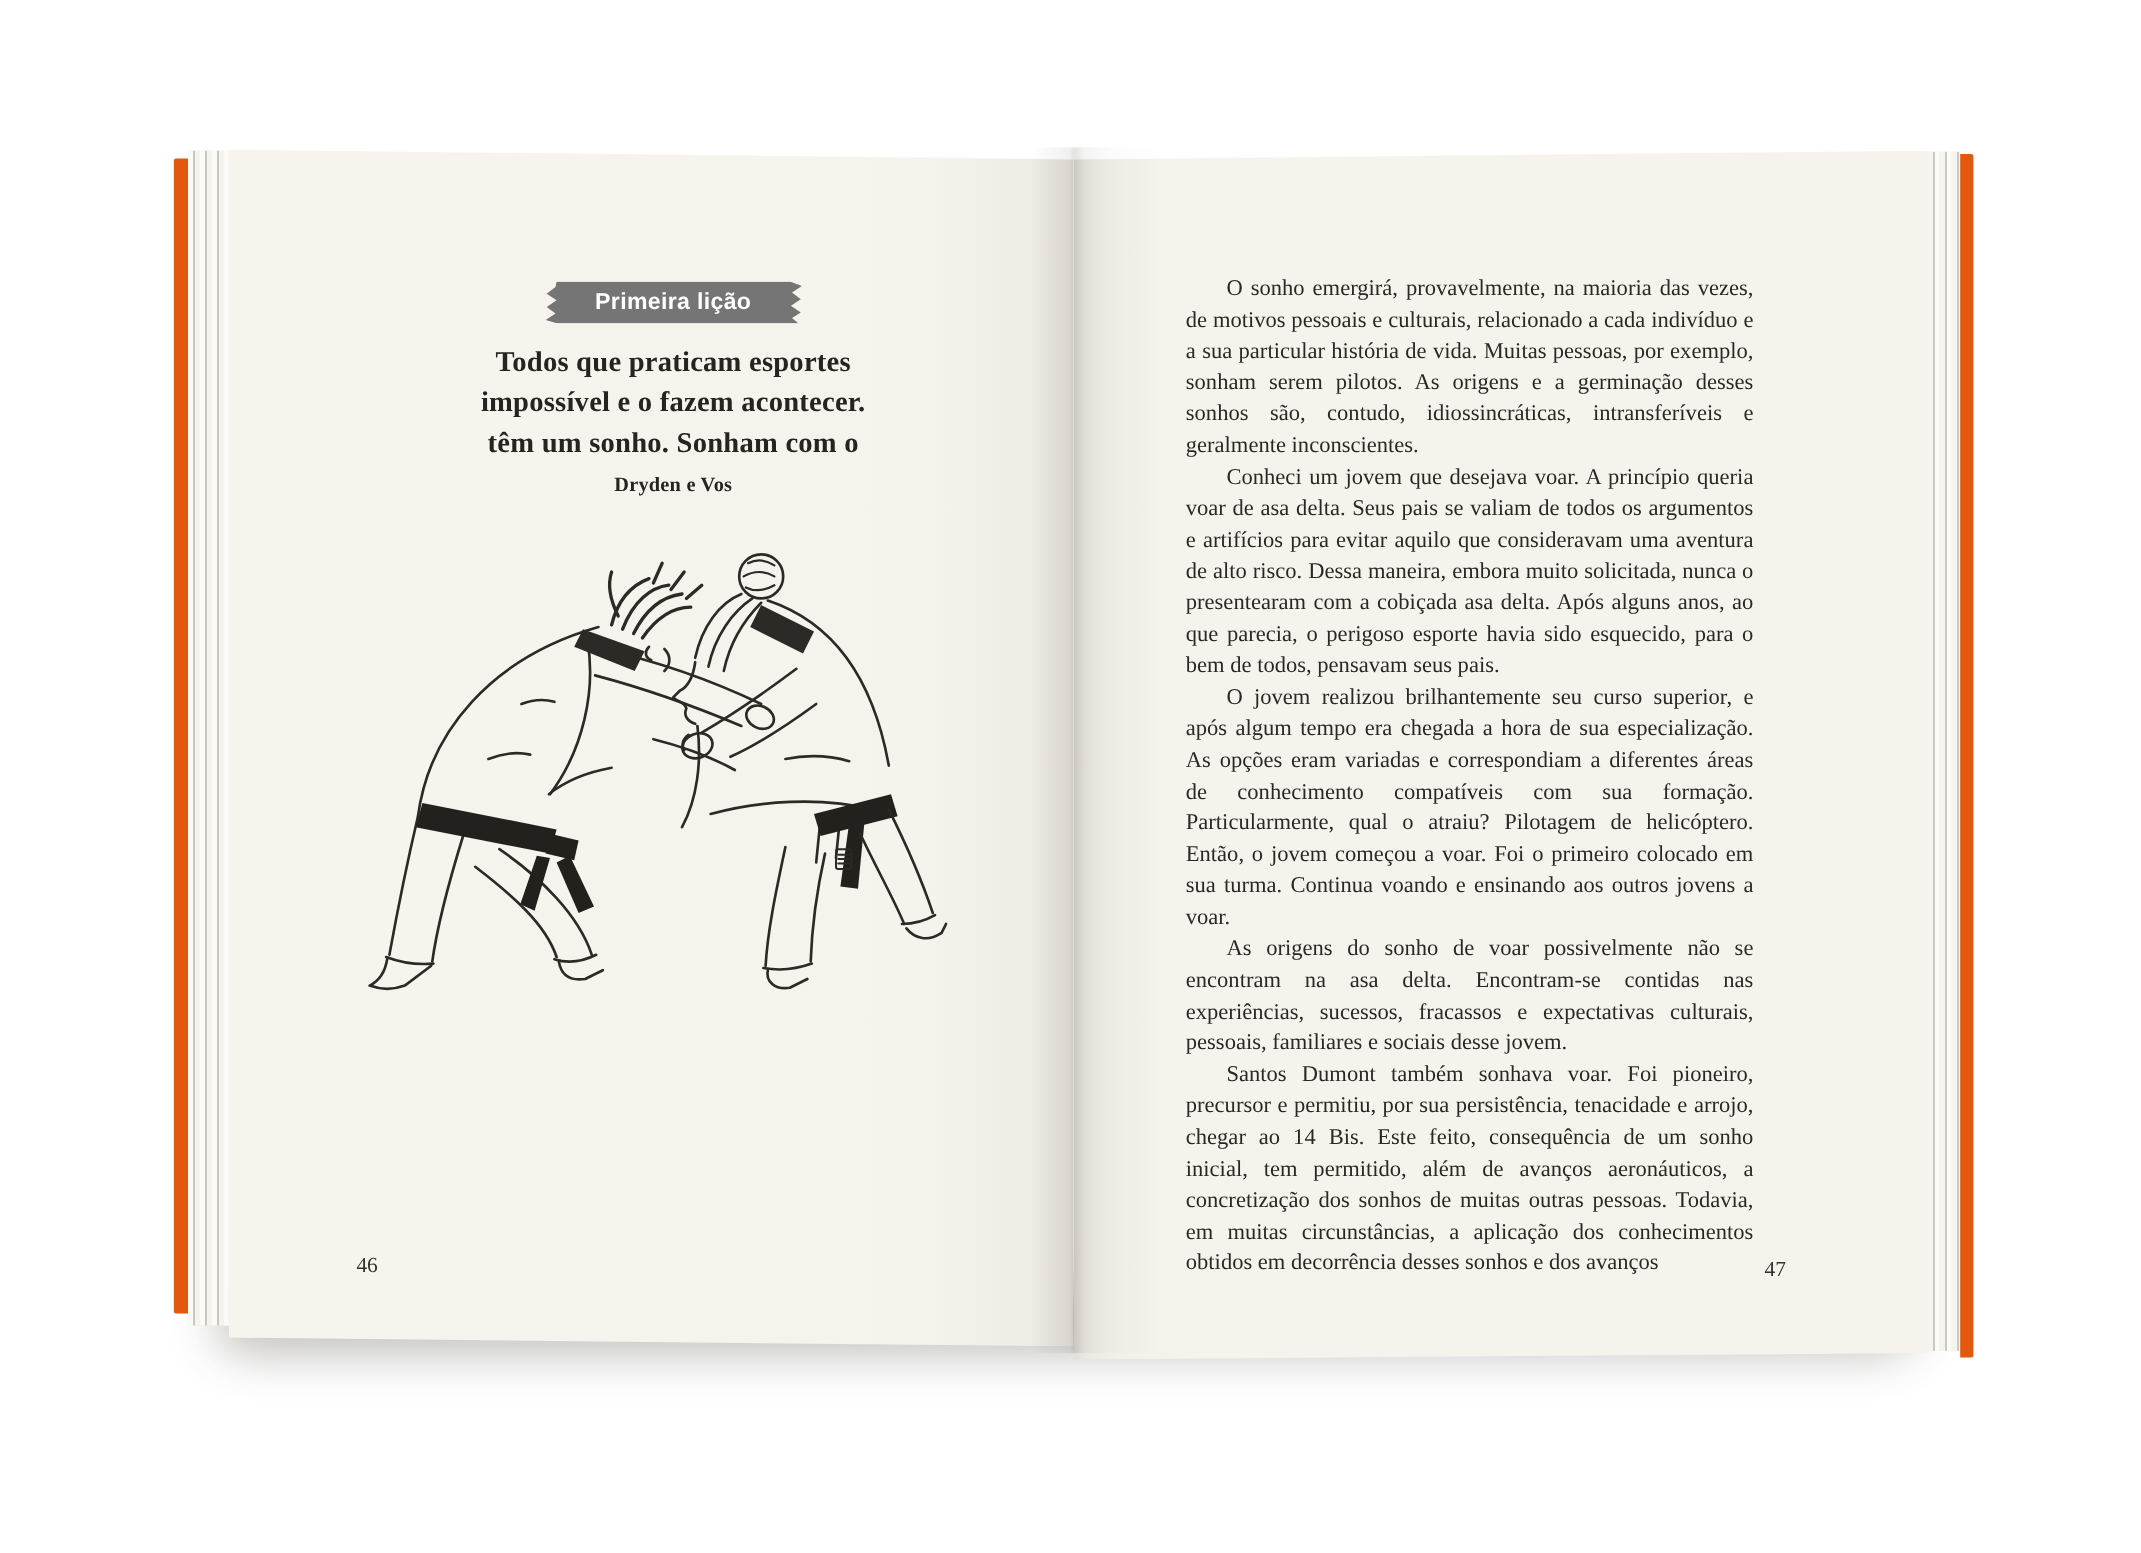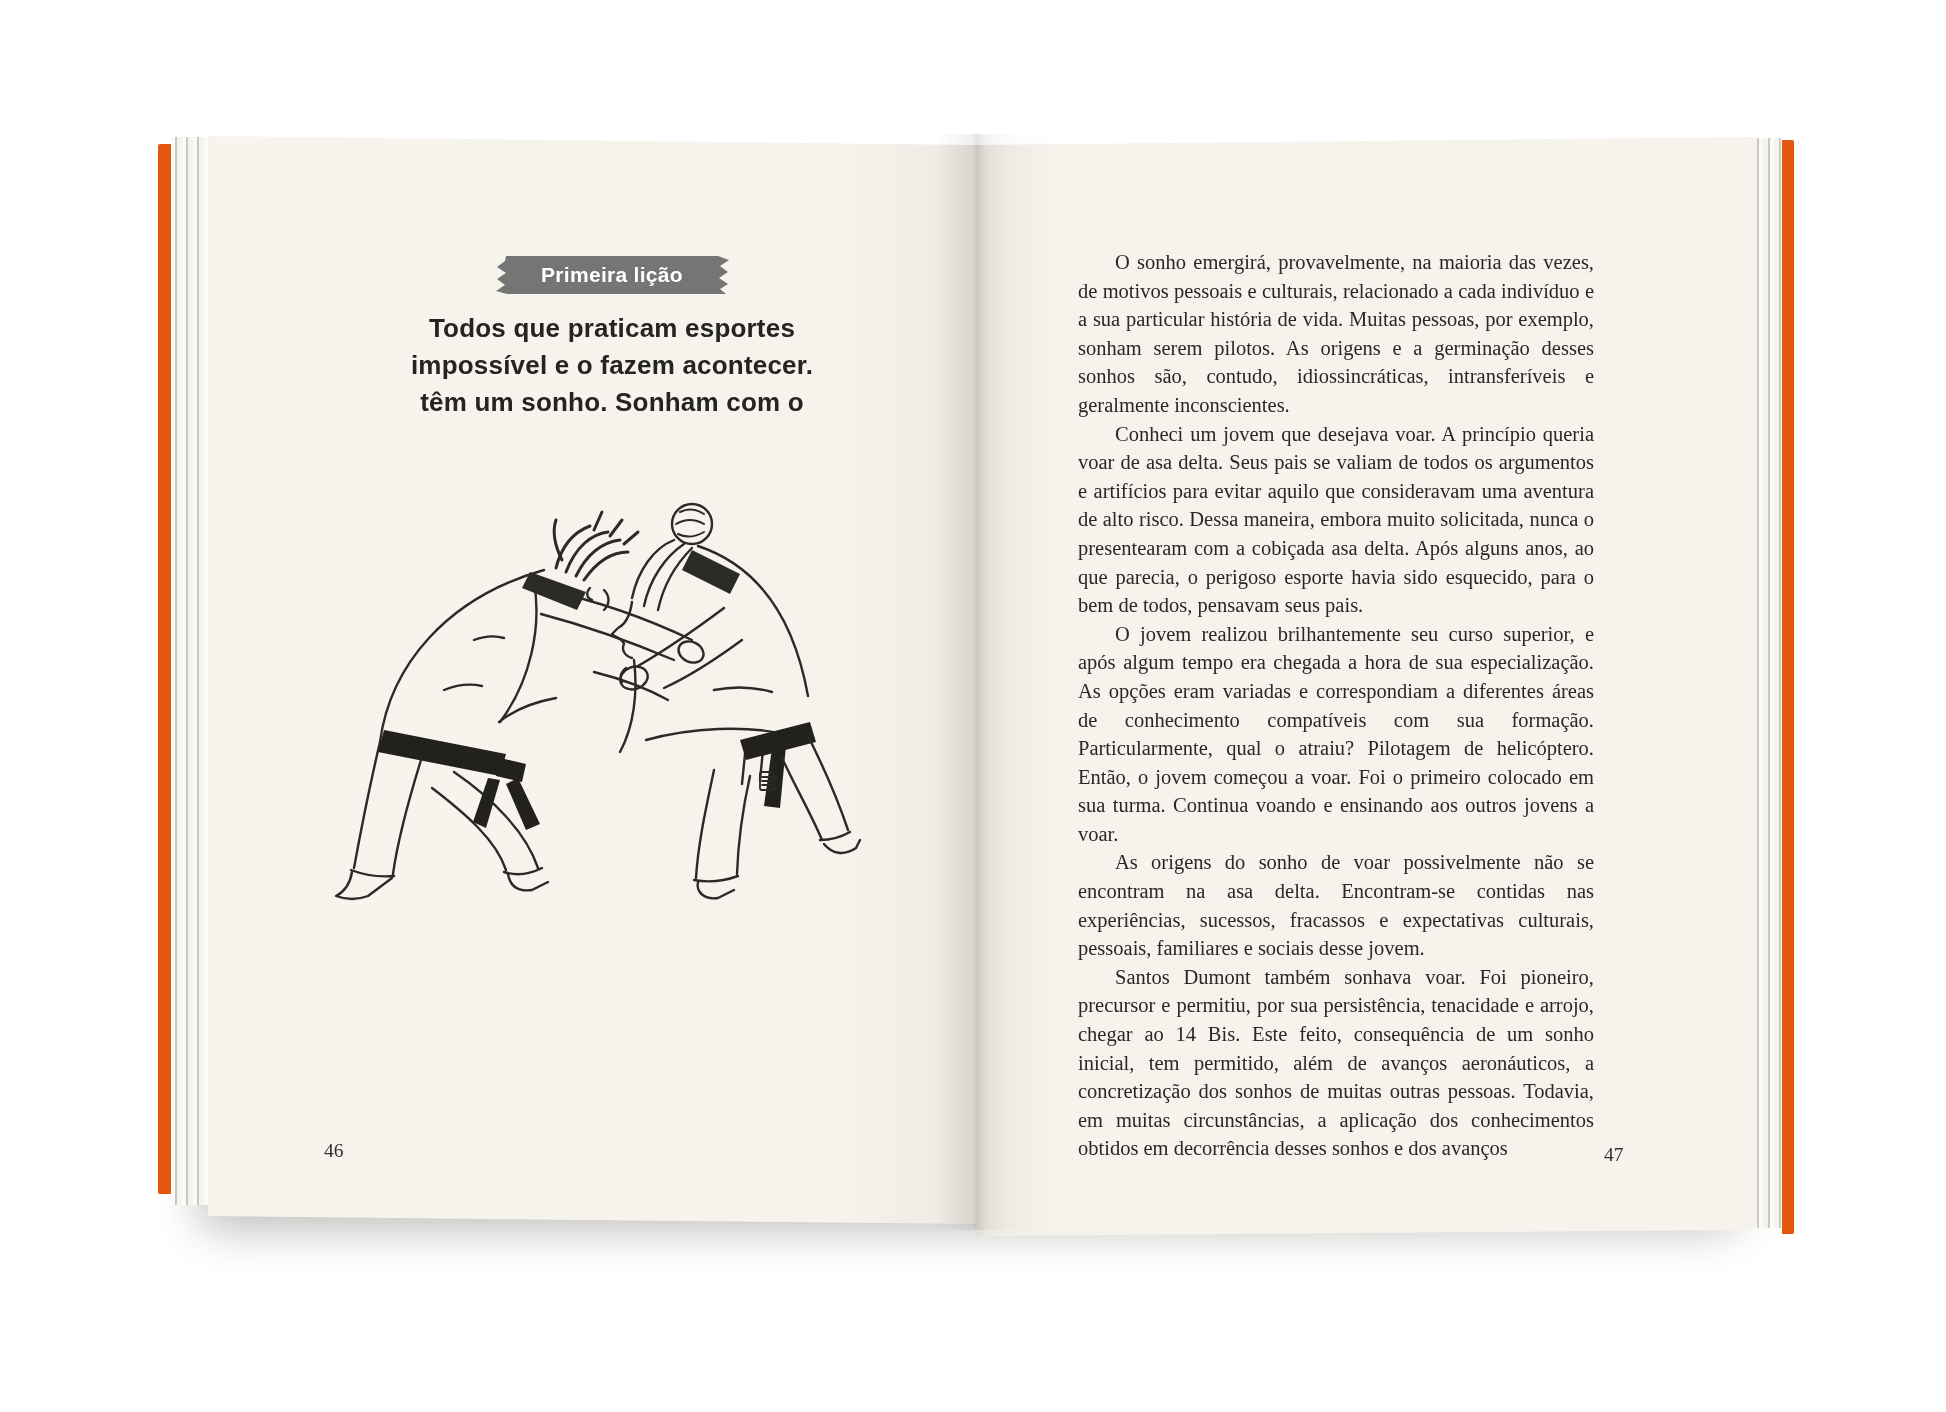--- a/index.html
+++ b/index.html
@@ -57,21 +57,21 @@
     position:absolute;left:287px;top:128px;width:234px;height:38px;
     background:var(--banner-gray);color:#ffffff;
     font-family:"Liberation Sans",sans-serif;font-weight:700;font-size:21px;
     display:flex;align-items:center;justify-content:center;letter-spacing:.3px;
     clip-path:polygon(11px 0,223px 0,234px 4px,225px 10px,233px 16px,224px 22px,
       233px 28px,225px 33px,231px 38px,12px 38px,1px 35px,10px 29px,2px 23px,
       11px 17px,2px 11px,10px 5px);
   }
   .quote{
     position:absolute;left:124px;top:182px;width:560px;text-align:center;
-    font-family:Liberation Sans, sans-serif;font-weight:700;font-size:26px;
+    font-family:Liberation Serif, serif;font-weight:700;font-size:26px;
     line-height:37px;color:#252420;letter-spacing:.2px;
   }
   .quote-attr{
     margin-top:9px;font-size:18.5px;font-weight:700;line-height:22px;
   }
   .illustration{position:absolute;left:86px;top:312px;width:584px;height:470px;}
   .illustration svg{width:100%;height:100%;display:block;}
 
   .body-copy{
     position:absolute;text-align:justify;color:var(--ink);
@@ -96,20 +96,21 @@
   <div class="edges-left"></div>
 
   <div class="page page-left">
 
     <div class="banner">Primeira lição</div>
 
     <div class="quote">
       <div>Todos que praticam esportes</div>
       <div>impossível e o fazem acontecer.</div>
       <div>têm um sonho. Sonham com o</div>
+      <div class="quote-attr">Dryden e Vos</div>
     </div>
 
     <div class="illustration" role="img" aria-label="Ilustração em traço de duas judocas lutando, vestindo quimonos com faixas pretas">
       <svg viewBox="0 0 584 470" xmlns="http://www.w3.org/2000/svg">
         <g stroke="#2c2a26" stroke-width="2.4" fill="none" stroke-linecap="round" stroke-linejoin="round">
 
           <g>
             <path d="M86,302 C96,226 152,158 250,130"></path>
             <path d="M86,302 C78,336 68,384 60,428"></path>
             <path d="M127,320 C114,362 104,398 99,434"></path>

